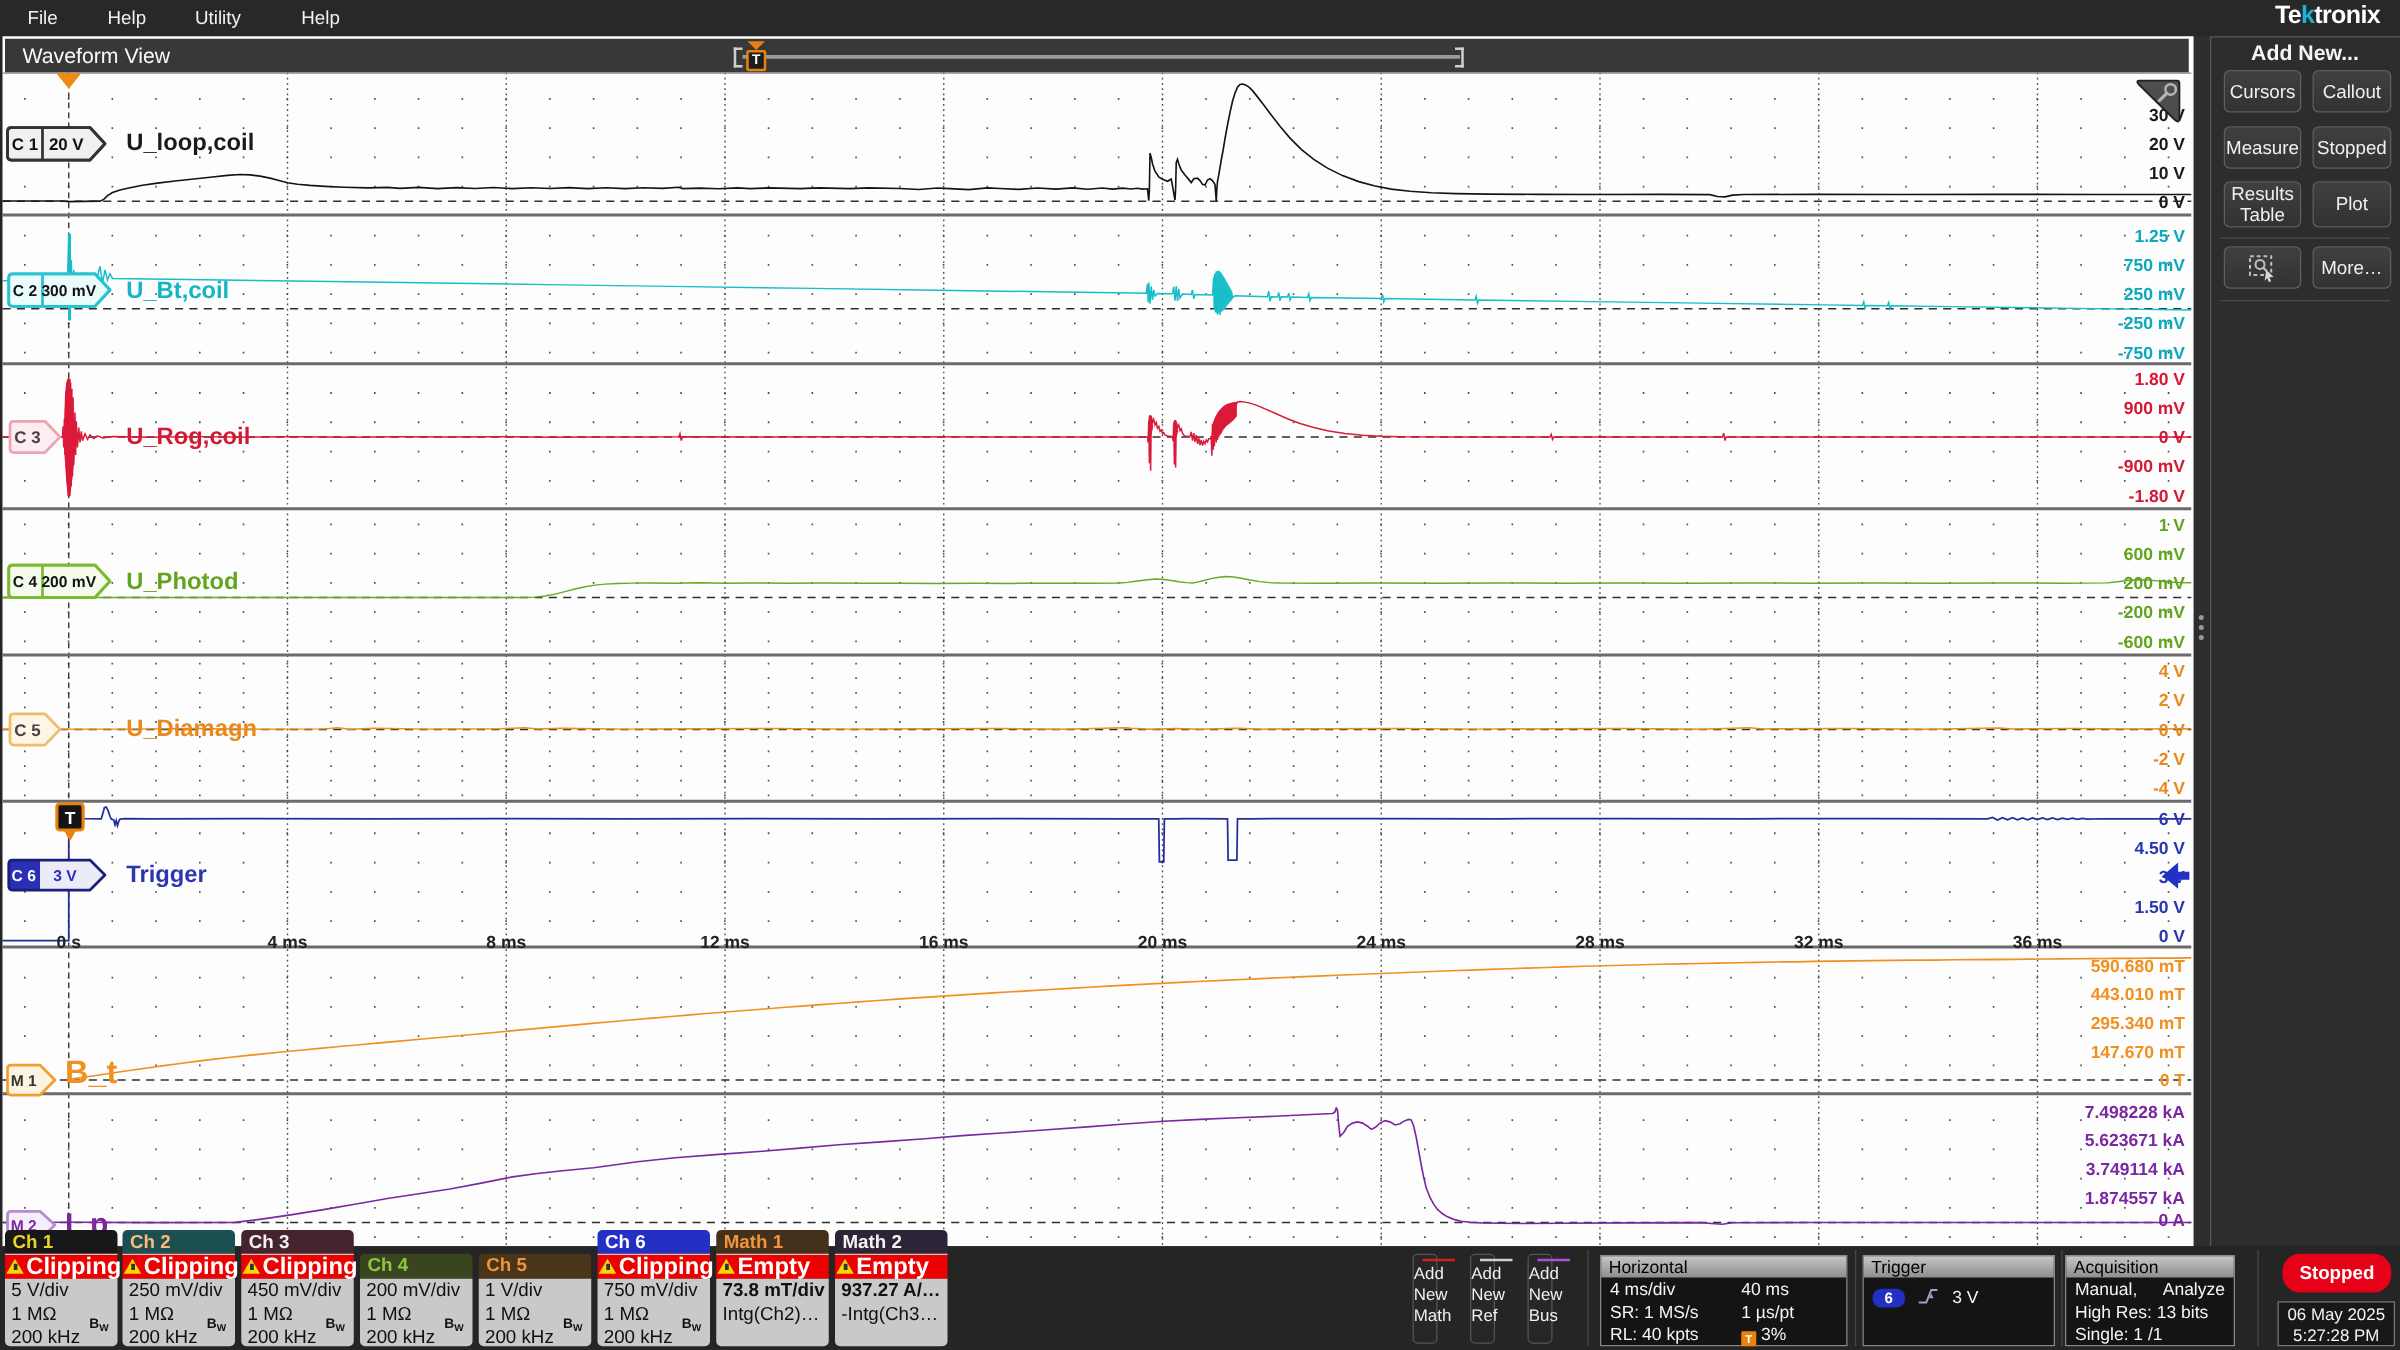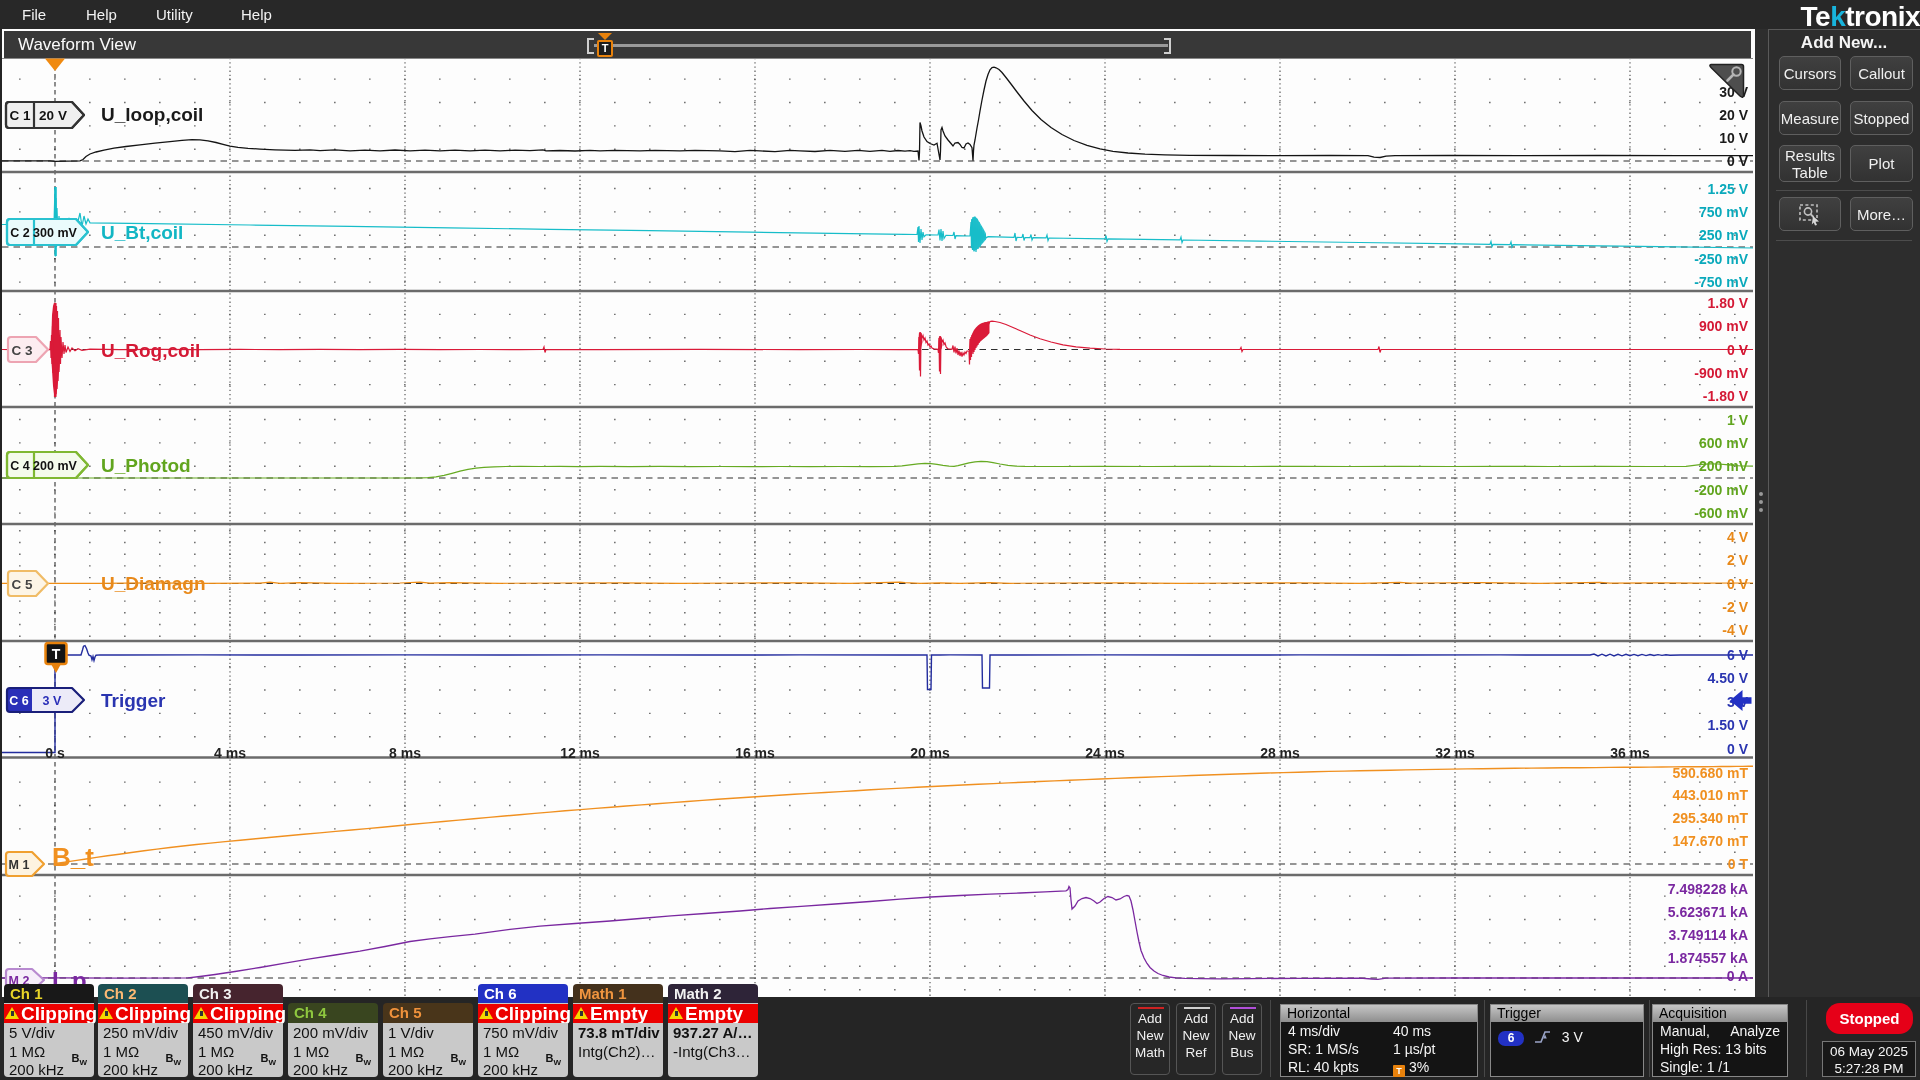--- a/index.html
+++ b/index.html
@@ -1,20 +1,20 @@
 <!DOCTYPE html>
 <html><head><meta charset="utf-8">
 <style>
 * { margin:0; padding:0; box-sizing:border-box; }
 html,body { width:1920px; height:1080px; background:#242424; overflow:hidden;
   font-family:"Liberation Sans",sans-serif; }
 .abs { position:absolute; }
 #menubar { position:absolute; left:0; top:0; width:1920px; height:29px; background:#282828; }
 #menubar .mi { position:absolute; top:0; height:29px; line-height:29px; color:#f2f2f2; font-size:15px; }
-#logo { position:absolute; right:0; top:1px; font-size:28px; font-weight:bold; color:#fff; letter-spacing:-0.5px; }
+#logo { position:absolute; right:16px; top:1px; font-size:20px; font-weight:bold; color:#fff; letter-spacing:-0.5px; }
 #logo .k { color:#18b4dc; }
 #wfc { position:absolute; left:2px; top:29px; width:1753px; height:968px; background:#fdfdfd; }
 #titlebar { position:absolute; left:2px; top:2px; width:1747px; height:27px; background:#383838; }
 #titlebar .t { position:absolute; left:14px; top:0; height:27px; line-height:27px; color:#fafafa; font-size:17px; }
 #scrollline { position:absolute; left:590px; top:13px; width:574px; height:3px; background:#9a9a9a; }
 #sbl { position:absolute; left:583px; top:7px; width:7px; height:16px; border:2px solid #cfcfcf; border-right:none; }
 #sbr { position:absolute; left:1160px; top:7px; width:7px; height:16px; border:2px solid #cfcfcf; border-left:none; }
 #stri { position:absolute; left:594px; top:2px; width:0; height:0; border-left:7px solid transparent; border-right:7px solid transparent; border-top:7px solid #e8820c; }
 #stb { position:absolute; left:593px; top:9px; width:16px; height:17px; background:#1d1d1d; border:2px solid #e8820c; border-radius:2px; color:#fff; font-size:11px; font-weight:bold; text-align:center; line-height:13px; }
 #gutter { position:absolute; left:1755px; top:29px; width:13px; height:968px; background:#2e2e2e; }
@@ -27,21 +27,21 @@
 .chb .hd { height:19px; line-height:19px; font-size:15px; font-weight:bold; padding-left:6px; border-radius:4px 4px 0 0; }
 .chb .clip { height:20px; line-height:20px; background:#ec0000; color:#fff; font-size:19px; font-weight:bold; border-top:1px solid #c8c8c8; position:relative; padding-left:17px; }
 .chb .bd { background:#c9c9c9; color:#111; font-size:15px; line-height:18.5px; padding:1px 0 0 5px; border-radius:0 0 4px 4px; position:relative; }
 .warn { position:absolute; left:1px; top:3px; width:0; height:0; border-left:7px solid transparent; border-right:7px solid transparent; border-bottom:12.5px solid #f5d800; }
 .warn:after { content:""; position:absolute; left:-1.5px; top:4px; width:3px; height:5px; background:#333; }
 .bw { position:absolute; right:7px; bottom:4px; font-size:11px; font-weight:bold; color:#111; }
 .bw sub { font-size:8px; }
 .panel { position:absolute; border:1px solid #888; background:#141414; }
 .panel .ph { height:17px; line-height:17px; background:linear-gradient(#c6c6c6,#8e8e8e); color:#000; font-size:14px; font-weight:normal; padding-left:6px; }
 .panel .pr { position:relative; color:#f5f5f5; font-size:14px; height:18px; line-height:18px; padding-left:7px; }
-.addbtn { position:absolute; width:40px; height:72px; background:#272727; border:1px solid #555; border-radius:4px; color:#f0f0f0; font-size:13.5px; text-align:center; line-height:17px; padding-top:6px; }
+.addbtn { position:absolute; width:20px; height:72px; background:#272727; border:1px solid #555; border-radius:4px; color:#f0f0f0; font-size:13.5px; text-align:center; line-height:17px; padding-top:6px; }
 .addbtn .cl { position:absolute; left:7px; top:3px; width:26px; height:2px; }
 .vsep { position:absolute; top:1000px; width:1px; height:77px; background:#484848; }
 #stopped { position:absolute; left:1826px; top:1003px; width:87px; height:31px; background:#e60018; border-radius:14px; color:#fff; font-size:15px; font-weight:bold; text-align:center; line-height:31px; }
 #dt { position:absolute; left:1822px; top:1041px; width:94px; height:36px; background:#181818; border:1px solid #777; color:#f5f5f5; font-size:13.5px; text-align:center; line-height:17px; padding-top:1px; }
 </style></head>
 <body>
 <div id="menubar">
   <div class="mi" style="left:22px">File</div>
   <div class="mi" style="left:86px">Help</div>
   <div class="mi" style="left:156px">Utility</div>

